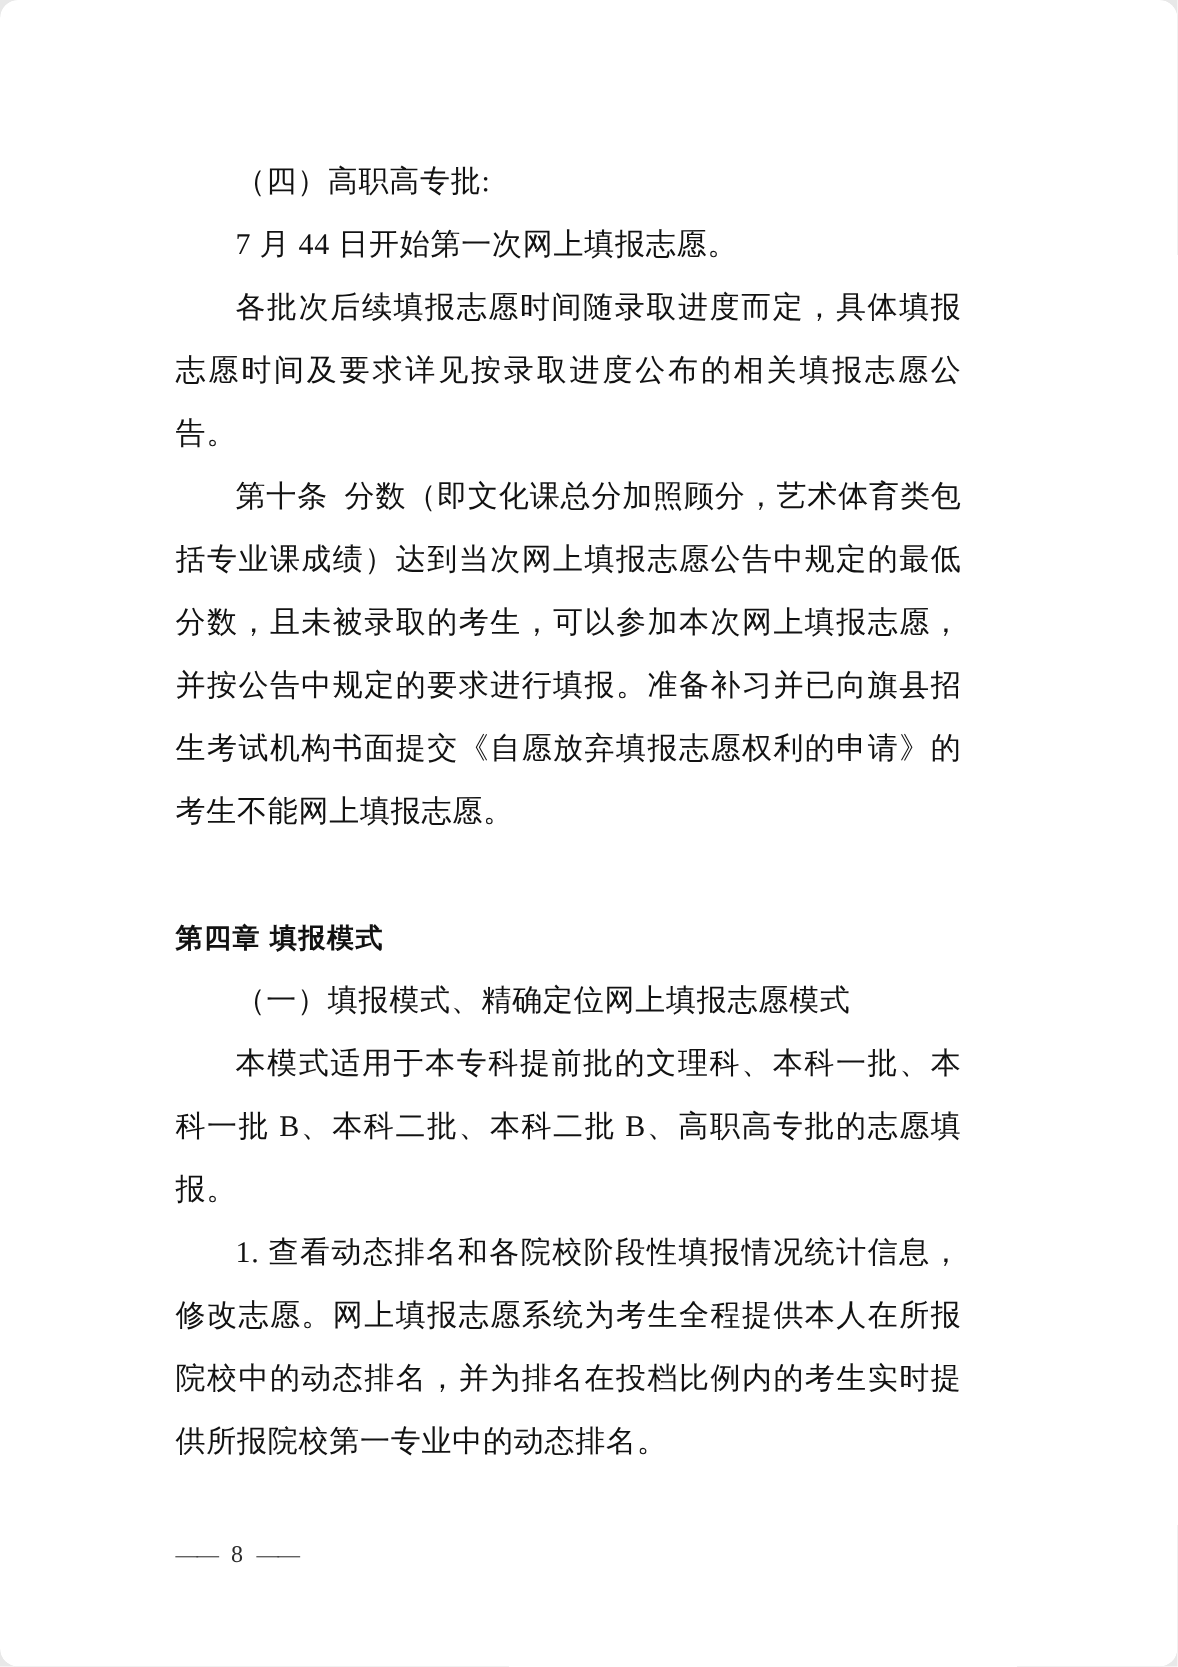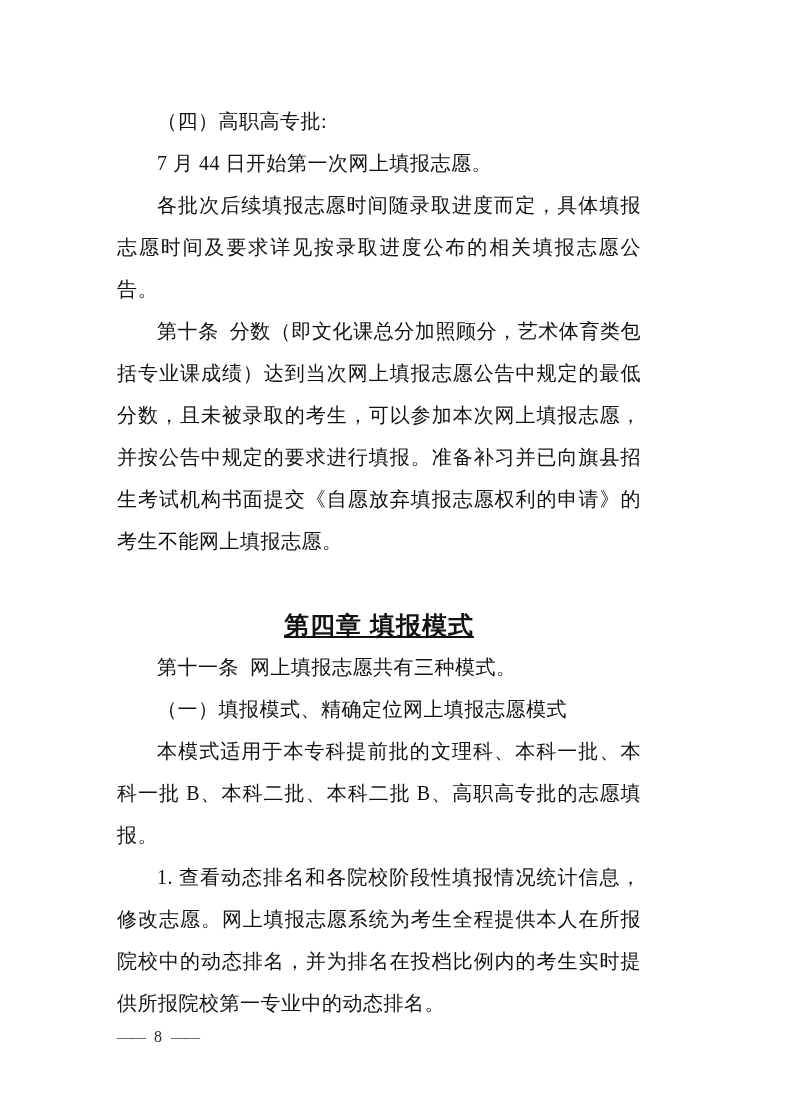--- a/index.html
+++ b/index.html
@@ -1,15 +1,15 @@
 <!DOCTYPE html>
 <html><head>
 <meta charset="utf-8">
 <style>
-  * { margin: 0; padding: 0; box-sizing: border-box; }
+  * { margin: 0; padding: 0; box-sizing: border-box; border-radius: 12px; }
   html, body { background: #e8e8e8; }
   .page {
     position: relative;
     width: 785px;
     height: 1111px;
     margin: 0 auto;
     background: #ffffff;
     overflow: hidden;
     font-family: "Liberation Serif", "DejaVu Serif", serif;
     color: #121212;
@@ -28,26 +28,25 @@
     letter-spacing: 0.5px;
   }
   .lead {
     font-family: "Liberation Sans", "DejaVu Sans", sans-serif;
     font-weight: 400;
     margin-right: 0.55em;
   }
   .chapter-heading {
     font-family: "Liberation Sans", "DejaVu Sans", sans-serif;
     font-weight: 700;
-    font-size: 25px;
+    font-size: 18px;
     line-height: 42px;
-    text-align: center;
+    text-align: left;
     margin-top: 42px;
     letter-spacing: 1px;
-    text-decoration: underline;
   }
   .footer {
     position: absolute;
     left: 117px;
     top: 1028px;
     display: flex;
     align-items: center;
     gap: 9px;
     font-size: 15px;
     color: #2b2b2b;
@@ -72,21 +71,20 @@
     <p>（四）高职高专批:</p>
 
     <p>7 月 44 日开始第一次网上填报志愿。</p>
 
     <p>各批次后续填报志愿时间随录取进度而定，具体填报志愿时间及要求详见按录取进度公布的相关填报志愿公告。</p>
 
     <p><span class="lead">第十条</span><span>分数（即文化课总分加照顾分，艺术体育类包括专业课成绩）达到当次网上填报志愿公告中规定的最低分数，且未被录取的考生，可以参加本次网上填报志愿，并按公告中规定的要求进行填报。准备补习并已向旗县招生考试机构书面提交《自愿放弃填报志愿权利的申请》的考生不能网上填报志愿。</span></p>
 
     <h2 class="chapter-heading">第四章 填报模式</h2>
 
-    <p><span class="lead">第十一条</span><span>网上填报志愿共有三种模式。</span></p>
 
     <p>（一）填报模式、精确定位网上填报志愿模式</p>
 
     <p>本模式适用于本专科提前批的文理科、本科一批、本科一批 B、本科二批、本科二批 B、高职高专批的志愿填报。</p>
 
     <p>1. 查看动态排名和各院校阶段性填报情况统计信息，修改志愿。网上填报志愿系统为考生全程提供本人在所报院校中的动态排名，并为排名在投档比例内的考生实时提供所报院校第一专业中的动态排名。</p>
 
 
   </main>
 

